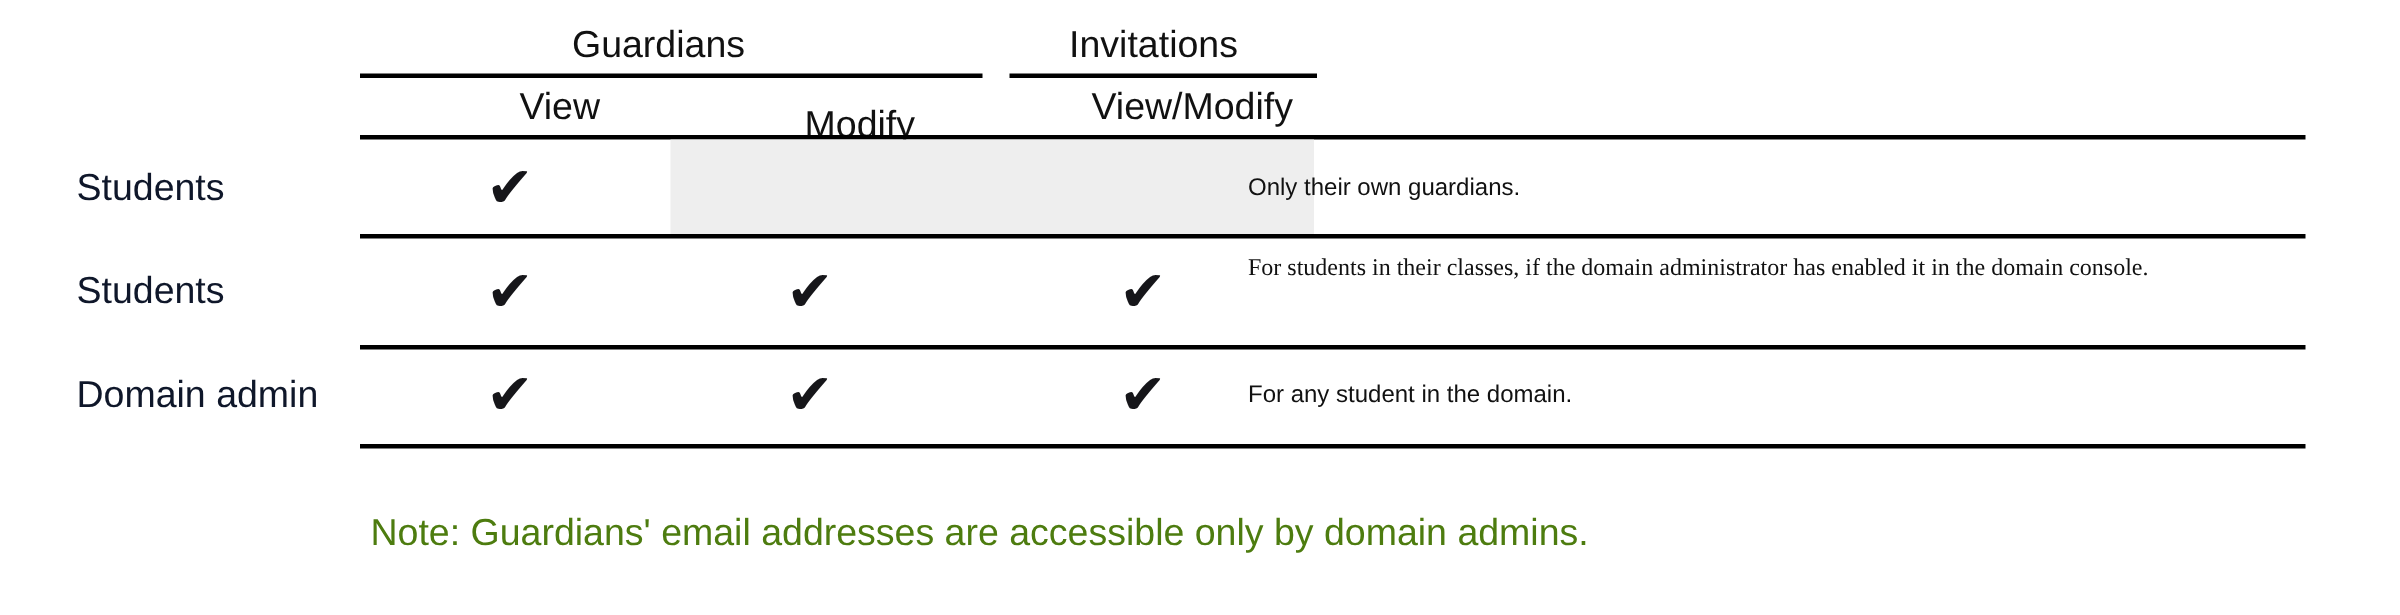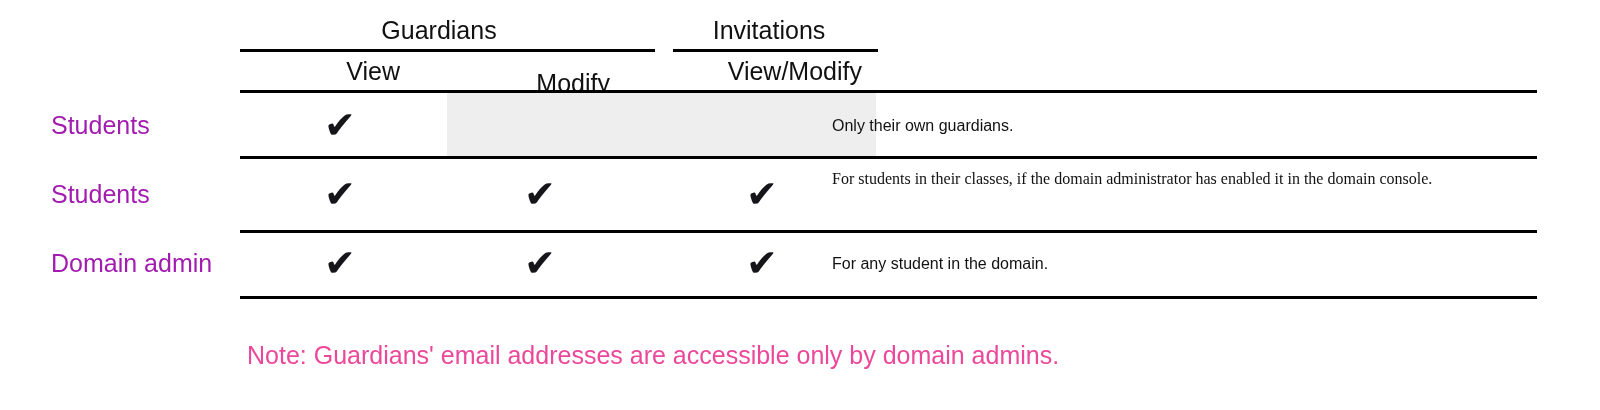--- a/index.html
+++ b/index.html
@@ -49,21 +49,21 @@
     color: #111111;
     white-space: nowrap;
   }
 
   
   .row-label {
     position: absolute;
     left: 51px;
     font-size: 25px;
     line-height: 30px;
-    color: #a21caf;
+    color: #0f172a;
     white-space: nowrap;
   }
 
   
   .check {
     position: absolute;
     font-size: 38px;
     line-height: 38px;
     color: #16161a;
     text-align: center;
@@ -87,21 +87,21 @@
     line-height: 32px;
     color: #111111;
   }
 
   
   .note {
     position: absolute;
     left: 247px;
     font-size: 25px;
     line-height: 30px;
-    color: #ec4899;
+    color: #4d7c0f;
     white-space: nowrap;
   }
 </style>
 </head>
 <body>
 
 <div class="page">
 
   <div class="group-label" style="left:240px; width:398px; top:15px;">Guardians</div>
 

